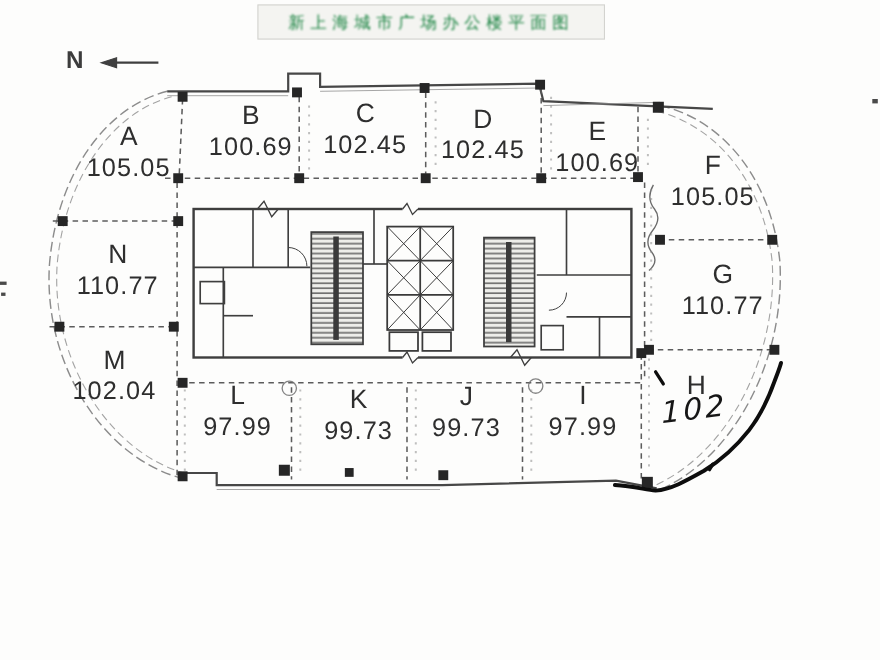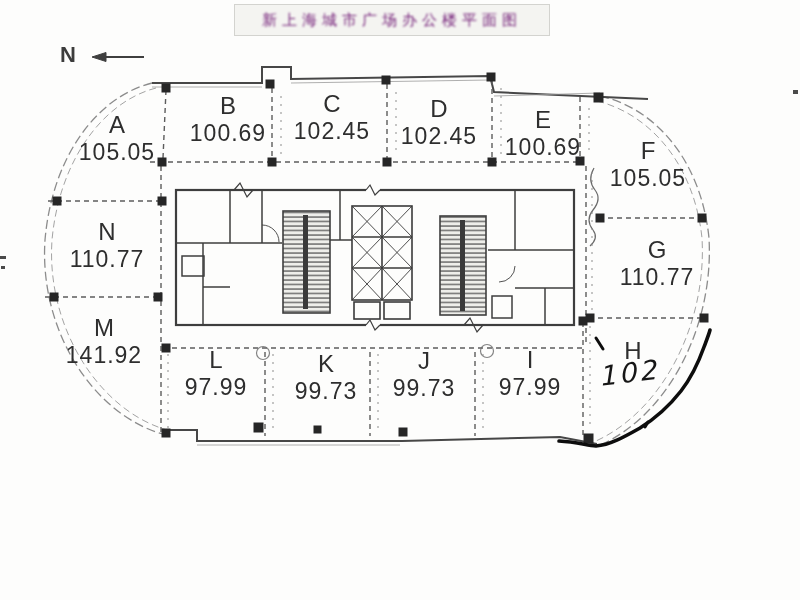--- a/index.html
+++ b/index.html
@@ -7,21 +7,21 @@
     position:relative;width:800px;height:600px;background:#fdfdfc;
     font-family:"Liberation Sans",sans-serif;overflow:hidden;
   }
   .plan-svg{position:absolute;left:0;top:0;width:800px;height:600px;}
   .title-box{
     position:absolute;left:234px;top:4px;width:314px;height:30px;
     border:1px solid #d3d3cf;background:#f4f4f1;
     display:flex;align-items:center;justify-content:center;overflow:hidden;
   }
   .title-text{
-    font-size:15px;letter-spacing:5px;color:#701a75;white-space:nowrap;
+    font-size:15px;letter-spacing:5px;color:#15803d;white-space:nowrap;
     filter:blur(0.8px);font-family:"DejaVu Sans","Liberation Sans",sans-serif;
   }
   .compass-n{
     position:absolute;left:60px;top:42px;font-size:22px;font-weight:bold;
     color:#3c3c3c;filter:blur(0.3px);
   }
   .unit{
     position:absolute;width:110px;display:flex;flex-direction:column;
     align-items:center;gap:4px;color:#2e2e2e;filter:blur(0.45px);
   }
@@ -249,21 +249,21 @@
   <div class="unit u-G">
     <span class="unit-letter">G</span>
     <span class="unit-area">110.77</span>
   </div>
   <div class="unit u-N">
     <span class="unit-letter">N</span>
     <span class="unit-area">110.77</span>
   </div>
   <div class="unit u-M">
     <span class="unit-letter">M</span>
-    <span class="unit-area">141.92</span>
+    <span class="unit-area">102.04</span>
   </div>
   <div class="unit u-L">
     <span class="unit-letter">L</span>
     <span class="unit-area">97.99</span>
   </div>
   <div class="unit u-K">
     <span class="unit-letter">K</span>
     <span class="unit-area">99.73</span>
   </div>
   <div class="unit u-J">

